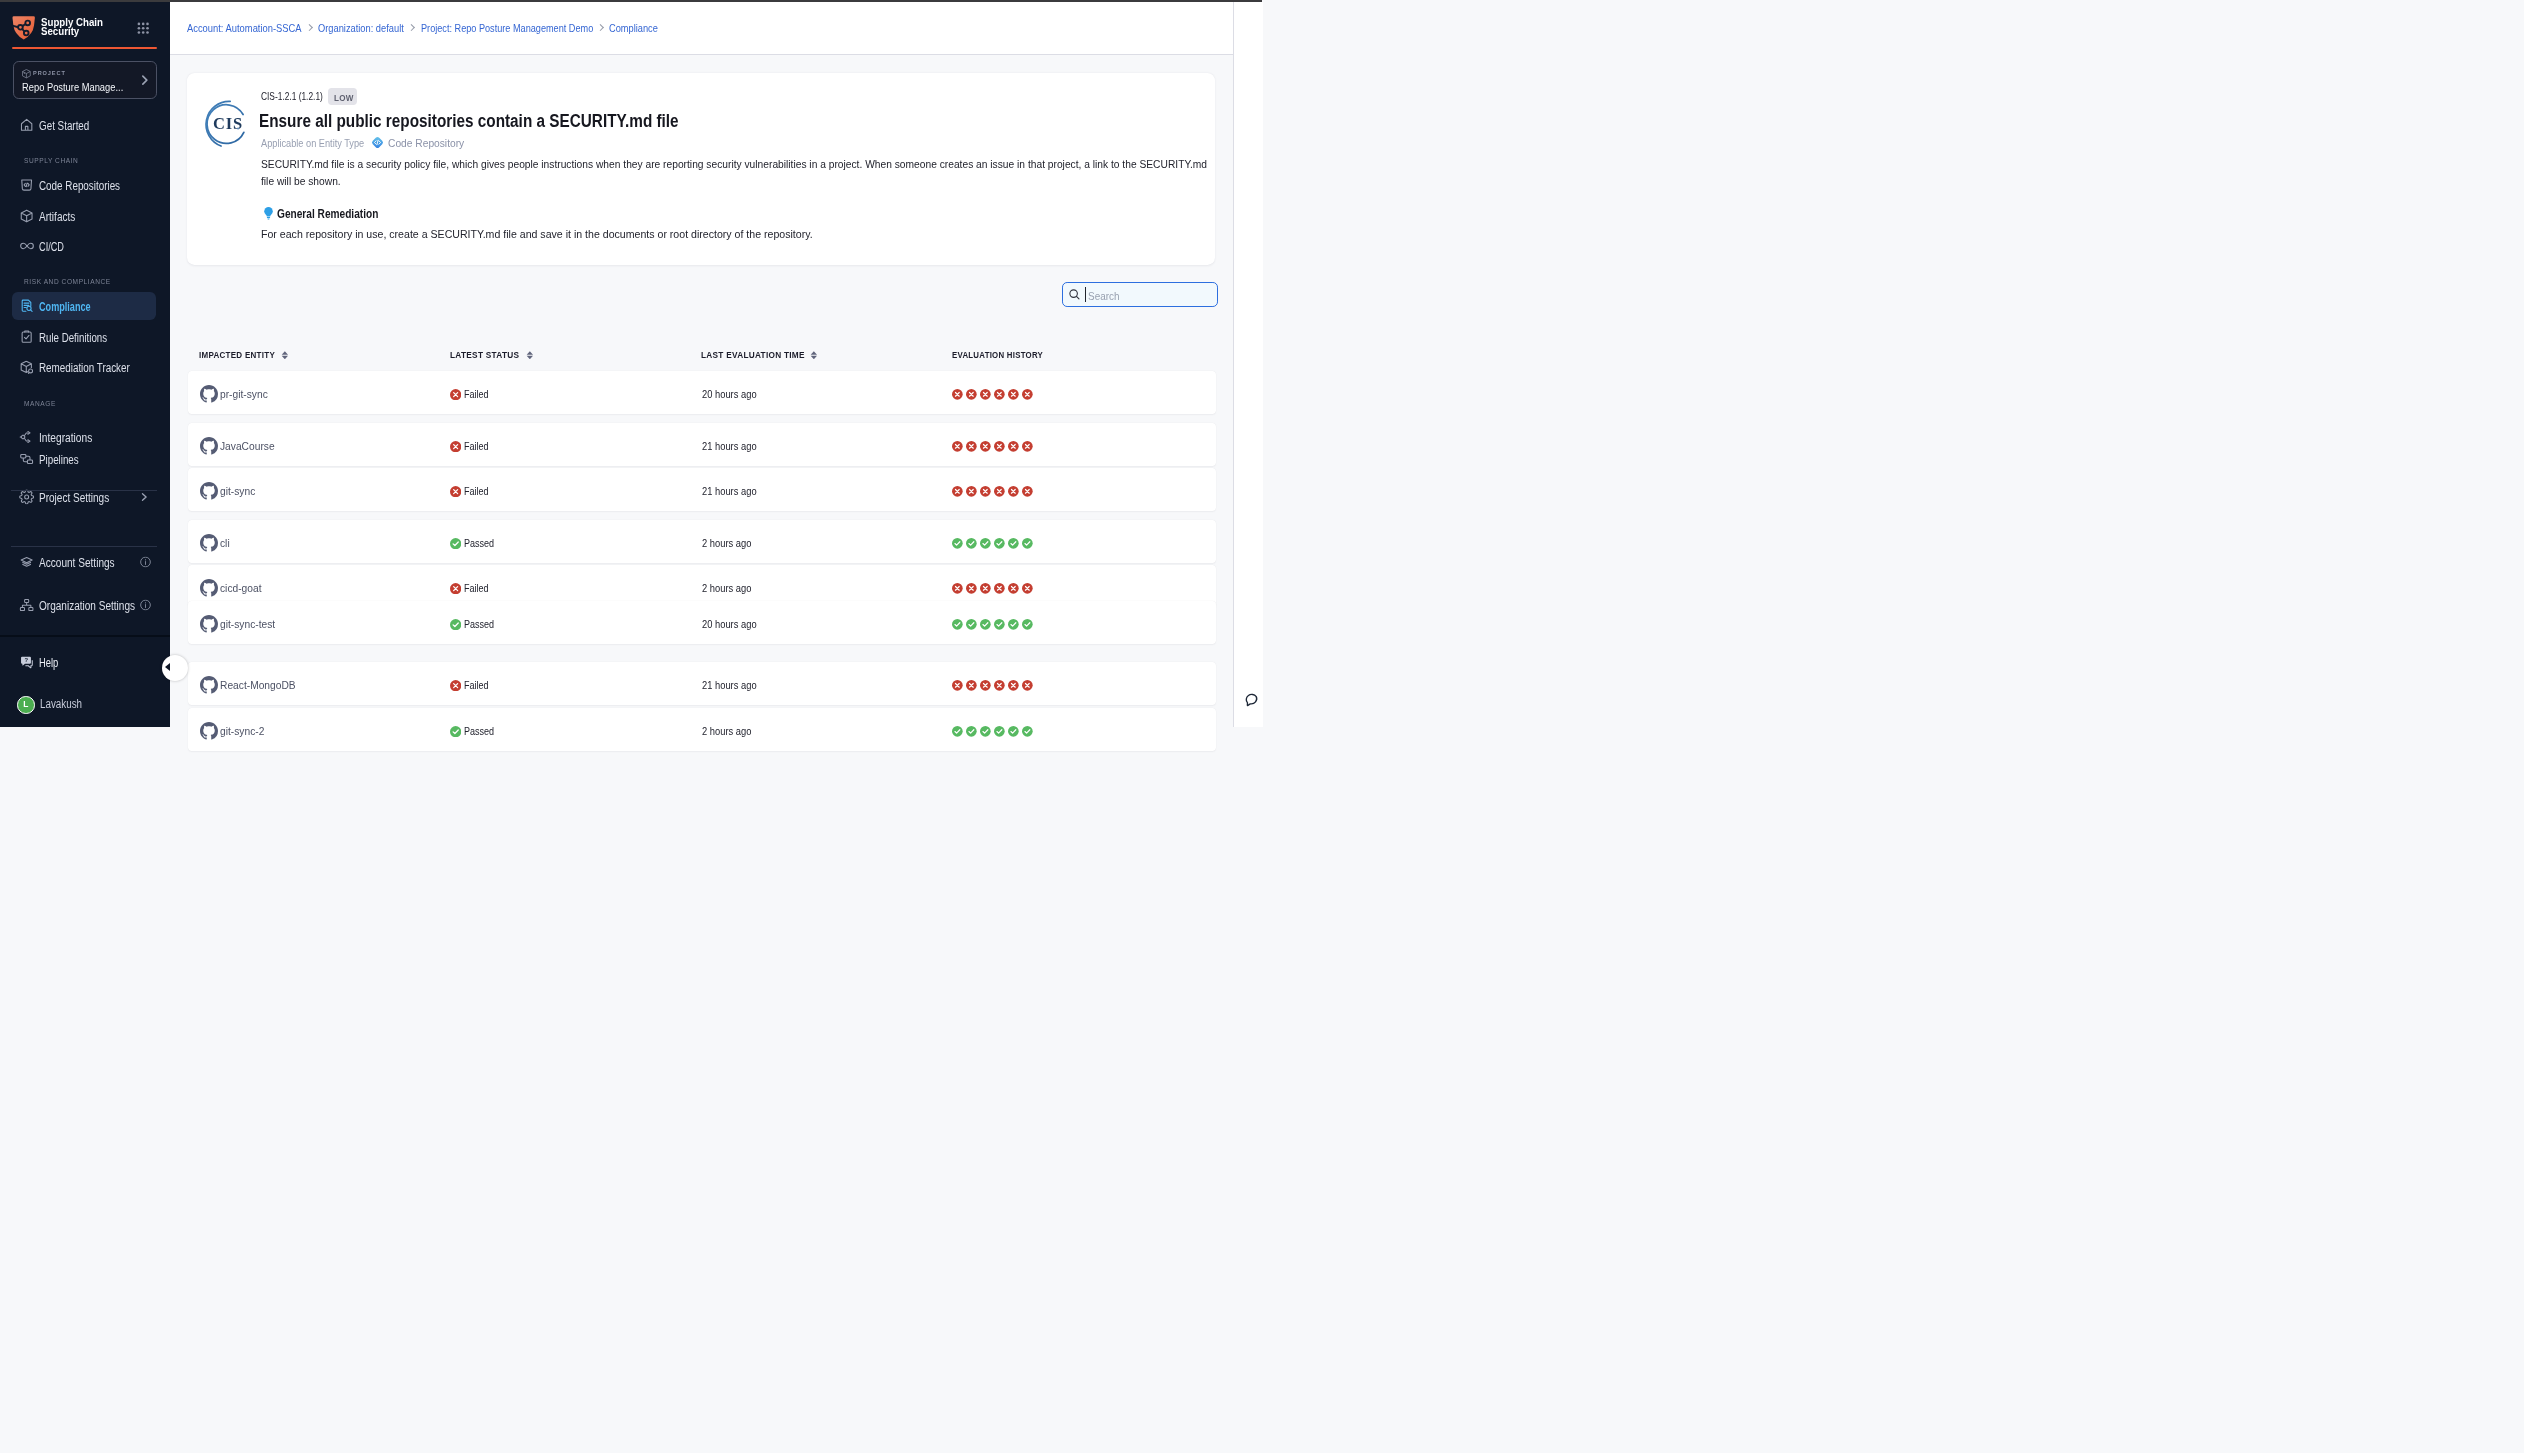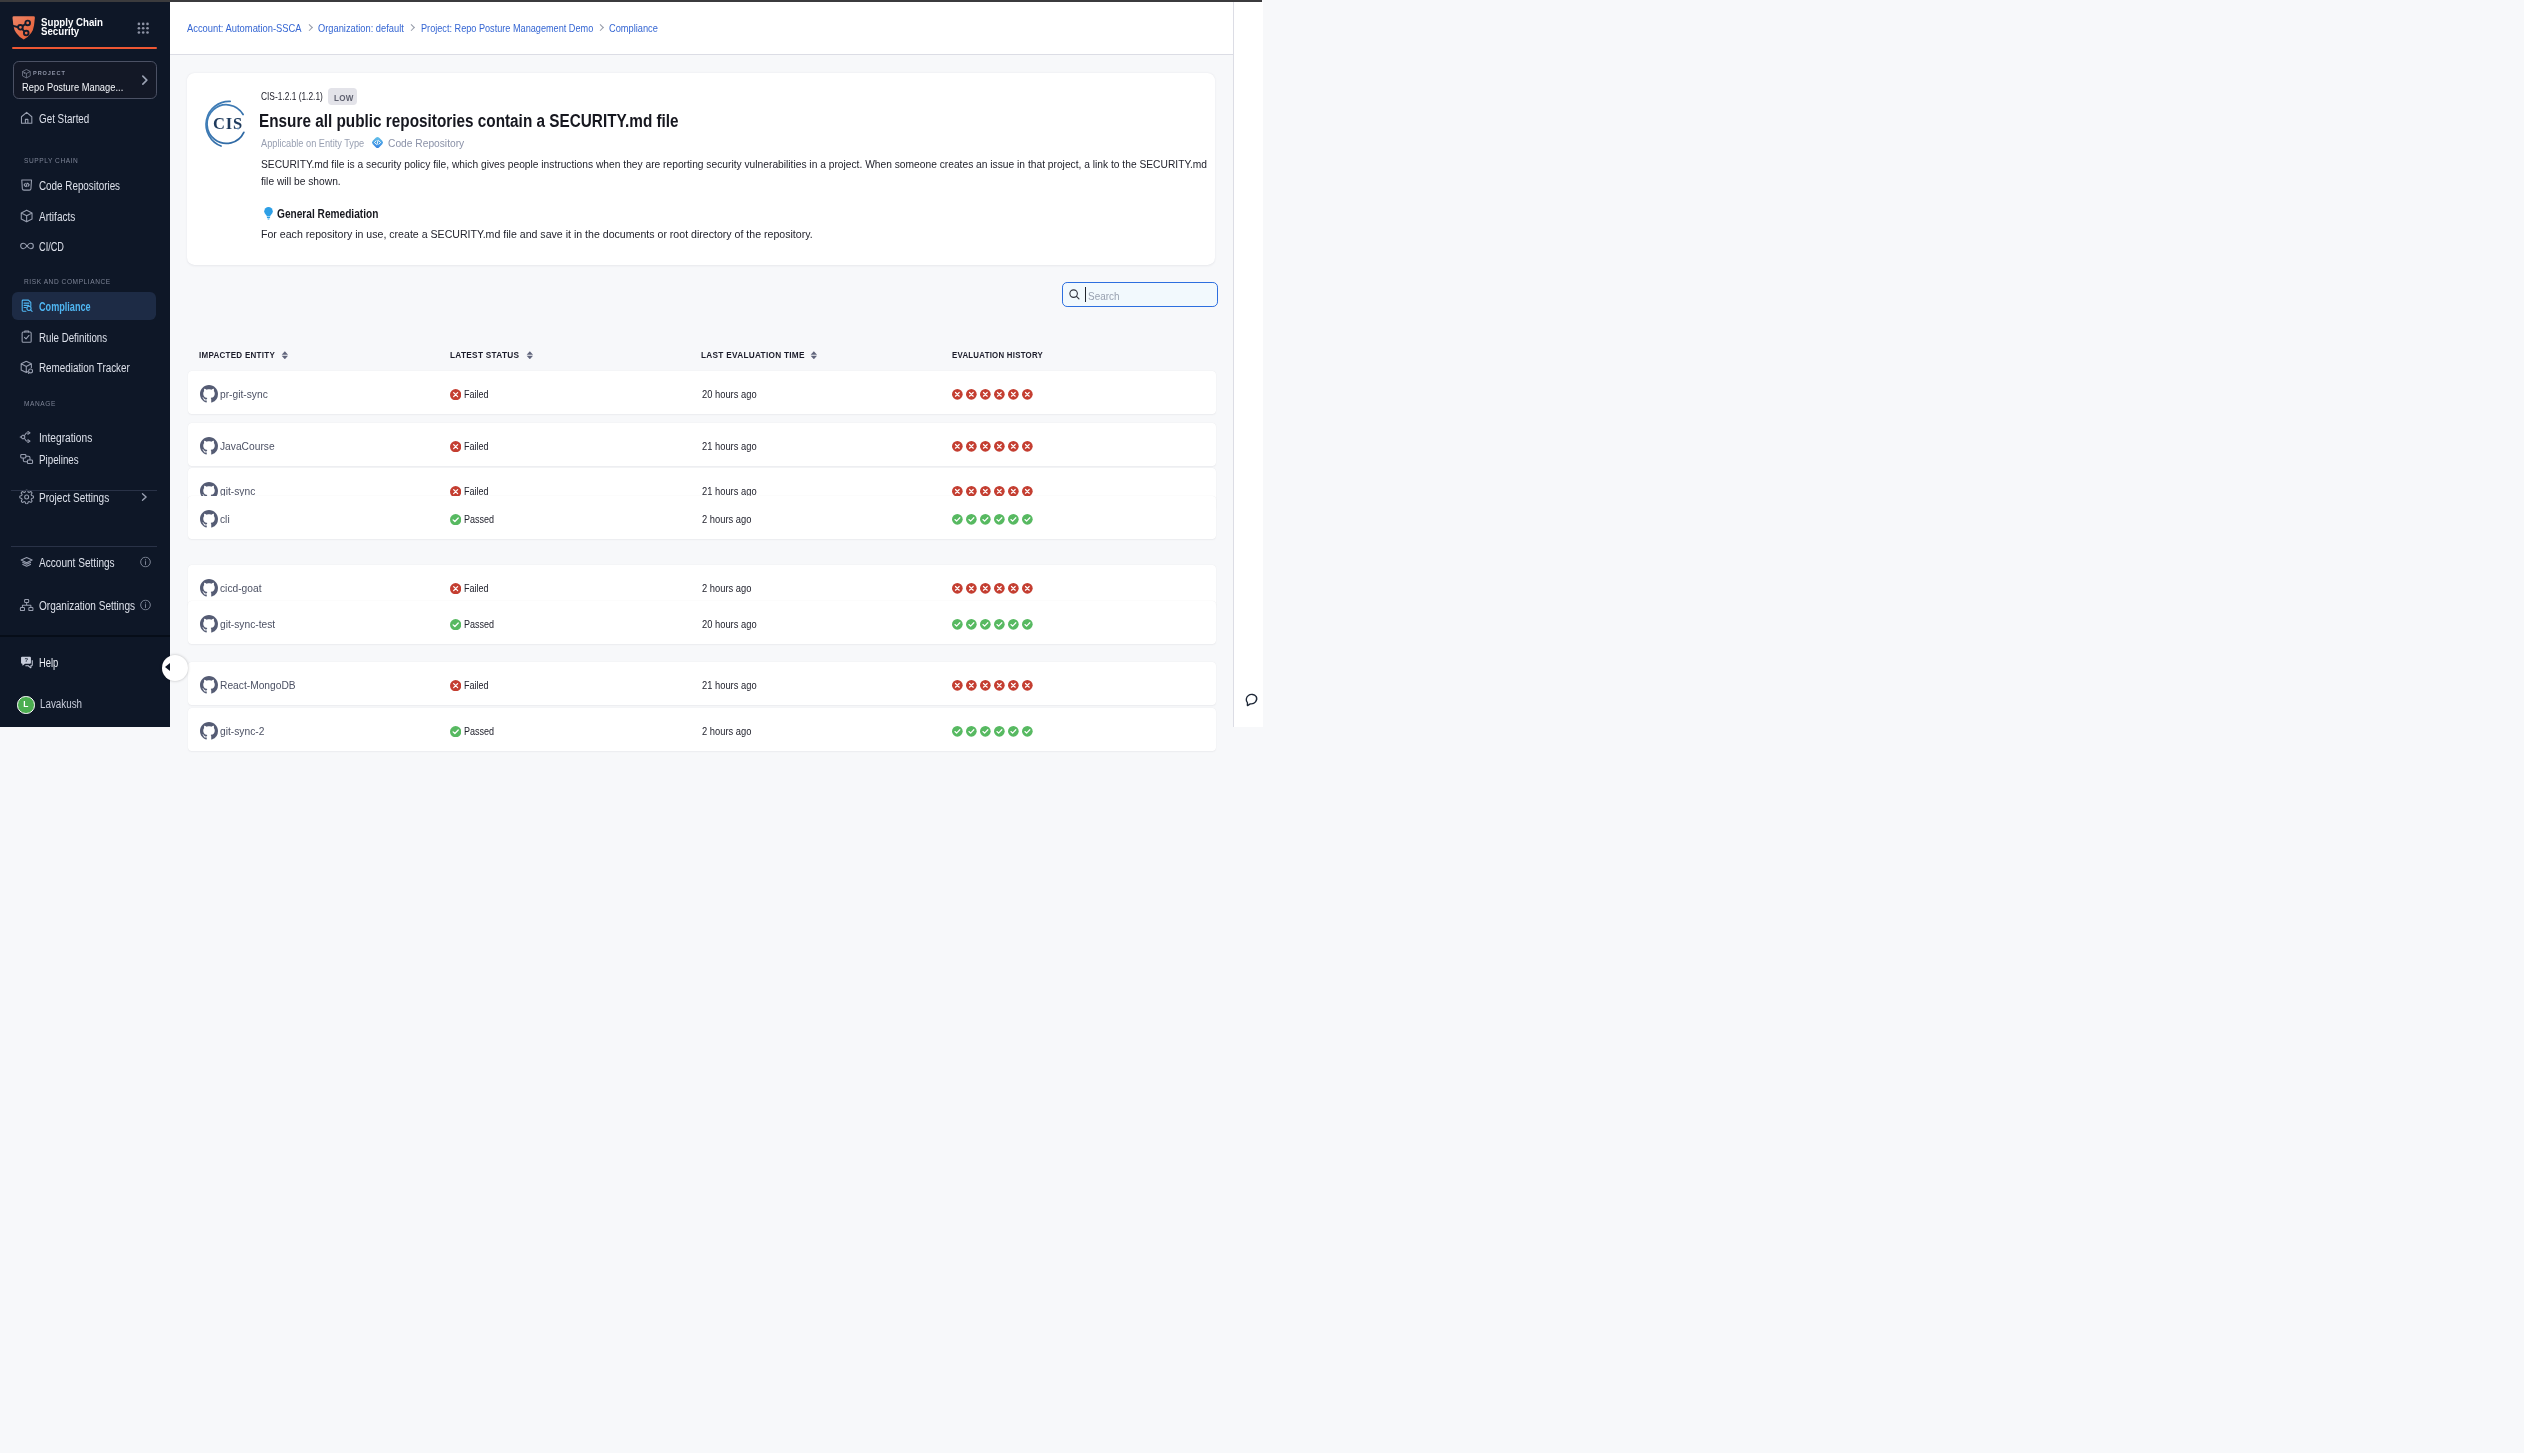--- a/index.html
+++ b/index.html
@@ -55,21 +55,21 @@
   <div class="abs" style="left:11.7px;top:45px;width:145px;height:1.9px;background:#ee5733;border-radius:1.5px"></div>
   <div class="abs" style="left:12.8px;top:59px;width:144px;height:38px;border:1.1px solid #4b5164;background:#131826;border-radius:5.8px"></div>
   <svg class="abs" style="left:22px;top:67px" width="8.8" height="9.5" viewBox="0 0 12 13" fill="none" stroke="#848a9c" stroke-width="1">
     <path d="M6 0.7 L11.3 3.4 V9.4 L6 12.2 L0.7 9.4 V3.4 Z M0.7 3.4 L6 6.1 L11.3 3.4 M6 6.1 V12.2 M2.2 5.4 L4.2 6.4"></path>
   </svg>
   <div class="abs" style="left:33px;top:71px;font-size:5.6px;font-weight:bold;color:#8d93a6;letter-spacing:0.9px;white-space:nowrap;transform:translateY(-50%) scaleX(1.0);transform-origin:0 50%;">PROJECT</div>
   <div class="abs" style="left:21.6px;top:85px;font-size:11px;font-weight:normal;color:#f3f5f9;white-space:nowrap;transform:translateY(-50%) scaleX(0.849);transform-origin:0 50%;">Repo Posture Manage...</div>
   <svg class="abs" style="left:141px;top:73px" width="7.3" height="10.2" viewBox="0 0 10 14" fill="none" stroke="#9ba2b3" stroke-width="2.2" stroke-linecap="round" stroke-linejoin="round">
       <path d="M2.5 1.5 L8 7 L2.5 12.5"></path>
     </svg>
-  <div class="nav" style="top:102px">
+  <div class="nav" style="top:109px">
       <span class="abs" style="left:19px;top:50%;transform:translateY(-50%);width:16px;height:15.3px"><svg width="15.3" height="15.3" viewBox="0 0 21 21" fill="none" stroke="#979eaf" stroke-width="1.5" stroke-linejoin="round">
           <path d="M3.4 8.8 L10.5 2.8 L17.6 8.8 V17.8 H3.4 Z M8.8 17.8 V12.4 H12.2 V17.8"></path>
         </svg></span>
       <div class="abs" style="left:39px;top:14.8px;font-size:12px;font-weight:normal;color:#dce0ea;white-space:nowrap;transform:translateY(-50%) scaleX(0.82);transform-origin:0 50%;">Get Started</div>
     </div>
     <div class="nav" style="top:169px">
       <span class="abs" style="left:19px;top:50%;transform:translateY(-50%);width:16px;height:15.3px"><svg width="15.3" height="15.3" viewBox="0 0 21 21" fill="none" stroke="#979eaf" stroke-width="1.5" stroke-linejoin="round" stroke-linecap="round">
           <path d="M3.8 3.6 H17.2 L16.4 15.5 Q16.2 17.5 14.2 17.5 H6.8 Q4.8 17.5 4.6 15.5 Z"></path>
           <path d="M8.7 8.3 L7 10.3 L8.7 12.3 M12.3 8.3 L14 10.3 L12.3 12.3 M11.1 7.8 L9.9 12.8"></path>
         </svg></span>
@@ -351,21 +351,21 @@
     </svg>
     <svg class="abs" style="left:820px;top:18px" width="10.7" height="10.7" viewBox="0 0 16 16">
       <circle cx="8" cy="8" r="8" fill="#c43e31"></circle>
       <path d="M5.2 5.2 L10.8 10.8 M10.8 5.2 L5.2 10.8" stroke="#fff" stroke-width="1.8" stroke-linecap="round"></path>
     </svg>
     <svg class="abs" style="left:834px;top:18px" width="10.7" height="10.7" viewBox="0 0 16 16">
       <circle cx="8" cy="8" r="8" fill="#c43e31"></circle>
       <path d="M5.2 5.2 L10.8 10.8 M10.8 5.2 L5.2 10.8" stroke="#fff" stroke-width="1.8" stroke-linecap="round"></path>
     </svg>
   </div>
-<div class="row" style="top:496px">
+<div class="row" style="top:520px">
     <svg class="abs" style="left:11.5px;top:14px" width="18" height="18" viewBox="0 0 24.5 24.5">
       <path d="M12.25 0C5.48 0 0 5.48 0 12.25c0 5.42 3.51 10.01 8.38 11.63.61.11.84-.26.84-.58 0-.29-.02-1.26-.02-2.28-3.08.57-3.88-.75-4.12-1.44-.14-.35-.74-1.44-1.26-1.73-.43-.23-1.04-.8-.02-.81.97-.02 1.65.89 1.88 1.26 1.1 1.85 2.86 1.33 3.57 1.01.11-.8.43-1.33.78-1.64-2.73-.31-5.58-1.36-5.58-6.05 0-1.33.48-2.44 1.26-3.29-.12-.31-.55-1.56.12-3.25 0 0 1.03-.32 3.37 1.26.98-.28 2.02-.41 3.06-.41 1.04 0 2.08.14 3.06.41 2.34-1.59 3.37-1.26 3.37-1.26.67 1.69.24 2.94.12 3.25.78.86 1.26 1.95 1.26 3.29 0 4.7-2.86 5.74-5.59 6.05.44.38.83 1.12.83 2.27 0 1.64-.02 2.96-.02 3.37 0 .32.23.7.84.58A12.29 12.29 0 0024.5 12.25C24.5 5.48 19.02 0 12.25 0z" fill="#555c74"></path>
     </svg>
     <div class="abs" style="left:32px;top:23px;font-size:11px;font-weight:normal;color:#4c5164;white-space:nowrap;transform:translateY(-50%) scaleX(0.93);transform-origin:0 50%;">cli</div>
     <svg class="abs" style="left:262px;top:17.5px" width="11.3" height="11.3" viewBox="0 0 16 16">
       <circle cx="8" cy="8" r="8" fill="#57b961"></circle>
       <path d="M4.4 8.3 L6.9 10.7 L11.7 5.6" stroke="#fff" stroke-width="1.8" fill="none" stroke-linecap="round" stroke-linejoin="round"></path>
     </svg>
     <div class="abs" style="left:276px;top:23px;font-size:11px;font-weight:normal;color:#22232e;white-space:nowrap;transform:translateY(-50%) scaleX(0.82);transform-origin:0 50%;">Passed</div>
     <div class="abs" style="left:514px;top:23px;font-size:11px;font-weight:normal;color:#22232e;white-space:nowrap;transform:translateY(-50%) scaleX(0.85);transform-origin:0 50%;">2 hours ago</div>

